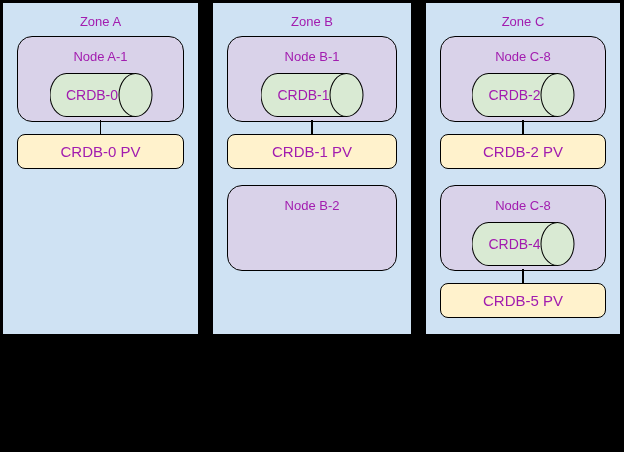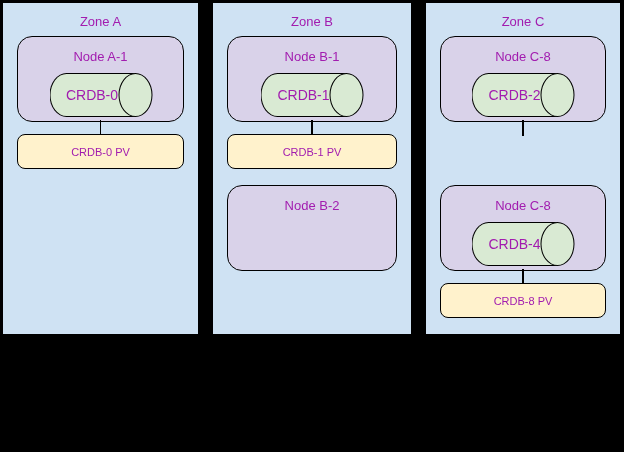--- a/index.html
+++ b/index.html
@@ -27,21 +27,21 @@
            background:#d9ead3;border:1px solid #000;border-radius:50%;
            box-sizing:border-box;}
   .cyl-label{position:absolute;left:0;top:0;width:86px;height:100%;
              display:flex;align-items:center;justify-content:center;
              font-size:14px;}
   .connector{position:absolute;left:50%;margin-left:-1px;width:1.5px;background:#000;}
   .conn-top{top:117px;height:16px;}
   .conn-bottom{top:266px;height:16px;}
   .pv{position:absolute;left:14px;right:14px;height:35px;background:#fff2cc;
       border:1px solid #000;border-radius:8px;display:flex;align-items:center;
-      justify-content:center;font-size:11px;box-sizing:border-box;}
+      justify-content:center;font-size:15px;box-sizing:border-box;}
   .pv-top{top:131px;}
   .pv-bottom{top:280px;}
 </style>
 </head>
 <body>
 
 <div class="canvas">
 
   <section class="zone zone-a">
     <div class="zone-label">Zone A</div>
@@ -82,27 +82,30 @@
     <div class="zone-label">Zone C</div>
     <div class="node node-top">
       <div class="node-label">Node C-8</div>
       <div class="cyl">
         <div class="cyl-body"></div>
         <div class="cyl-cap"></div>
         <div class="cyl-label">CRDB-2</div>
       </div>
     </div>
     <div class="connector conn-top"></div>
+    <div class="pv pv-top">
+      <span>CRDB-2 PV</span>
+    </div>
     <div class="node node-bottom">
       <div class="node-label">Node C-8</div>
       <div class="cyl">
         <div class="cyl-body"></div>
         <div class="cyl-cap"></div>
         <div class="cyl-label">CRDB-4</div>
       </div>
     </div>
     <div class="connector conn-bottom"></div>
     <div class="pv pv-bottom">
-      <span>CRDB-8 PV</span>
+      <span>CRDB-5 PV</span>
     </div>
   </section>
 
 </div>
 
 </body></html>

